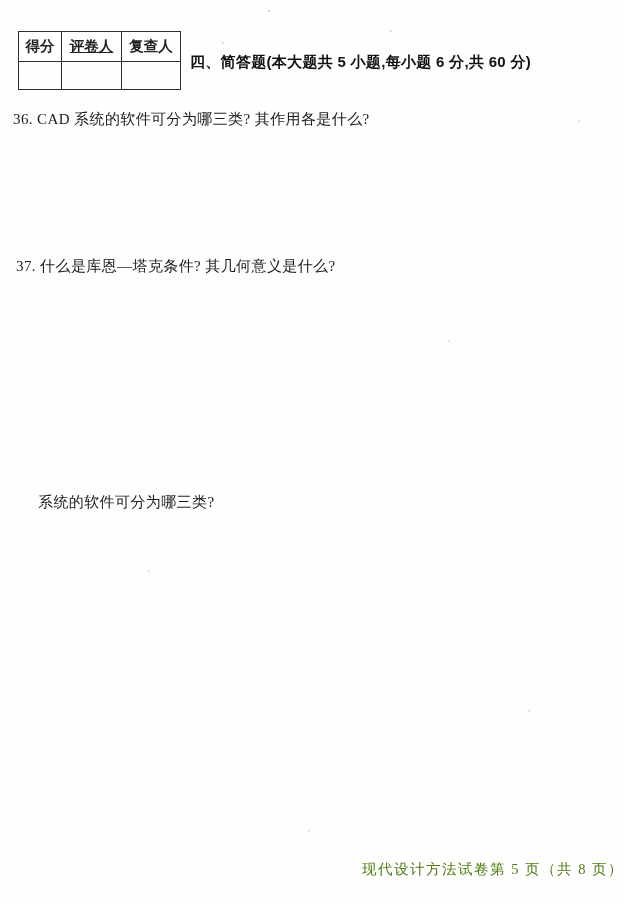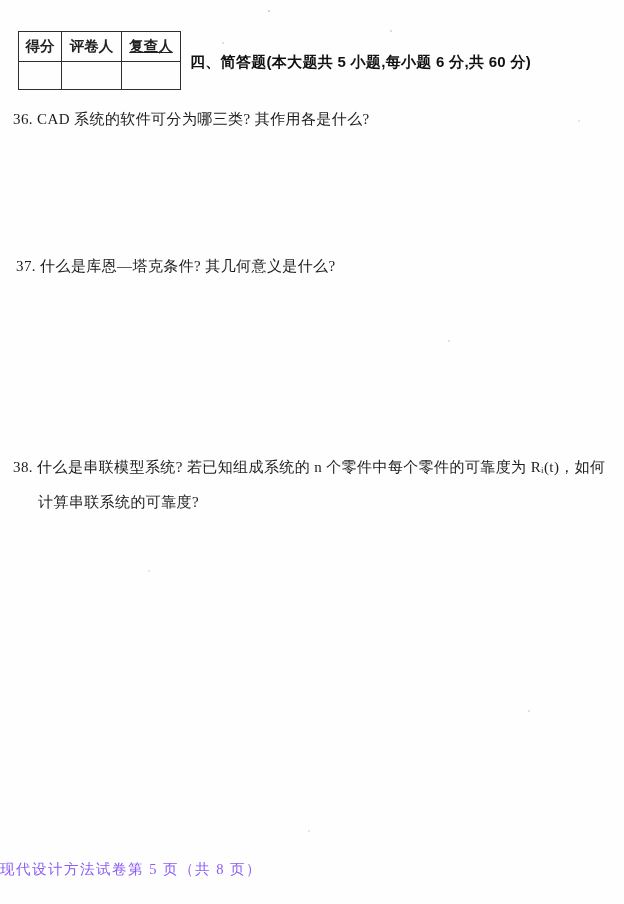--- a/index.html
+++ b/index.html
@@ -48,22 +48,22 @@
     vertical-align: middle;
     font-family: "Liberation Sans", "DejaVu Sans", sans-serif;
     font-weight: bold;
     font-size: 14.5px;
     color: #222;
     padding: 0;
   }
   .score-table .hdr-row td { height: 29px; }
   .score-table .val-row td { height: 27px; }
   .col-score  { width: 42px; margin-left: 16px; }
-  .col-grader { width: 59px; }
-  .col-check  { width: 58px; text-decoration: underline; }
+  .col-grader { width: 59px; text-decoration: underline; }
+  .col-check  { width: 58px; }
 
   .section-heading {
     position: absolute;
     left: 190px;
     top: 53px;
     font-family: "Liberation Sans", "DejaVu Sans", sans-serif;
     font-weight: bold;
     font-size: 15px;
     letter-spacing: 0.3px;
     white-space: nowrap;
@@ -94,24 +94,24 @@
     white-space: nowrap;
     color: #a3a3a3;
     opacity: 0.85;
   }
 
   .footer {
     position: absolute;
     left: 0;
     right: 0;
     top: 860px;
-    text-align: left;
+    text-align: right;
     font-size: 14.5px;
     letter-spacing: 1.5px;
-    color: #8b5cf6;
+    color: #4d7c0f;
   }
 </style>
 </head>
 <body>
 
 <div class="page">
 
   <div class="speck"></div>
 
   <table class="score-table">
@@ -129,19 +129,18 @@
     </tbody>
   </table>
 
   <div class="section-heading">四、简答题(本大题共 5 小题,每小题 6 分,共 60 分)</div>
 
   <div class="question q36">36. CAD 系统的软件可分为哪三类? 其作用各是什么?</div>
 
   <div class="question q37">37. 什么是库恩—塔克条件? 其几何意义是什么?</div>
 
 
-  <div class="question q38-line1">38. 什么是串联模型系统? 若已知组成系统的 n 个零件中每个零件的可靠度为 Rᵢ(t)，如何</div>
-  <div class="question q38-line2">计算串联系统的可靠度?</div>
+  <div class="question q38-line2">系统的软件可分为哪三类?</div>
 
 
   <div class="footer">现代设计方法试卷第 5 页（共 8 页）</div>
 
 </div>
 
 </body></html>

